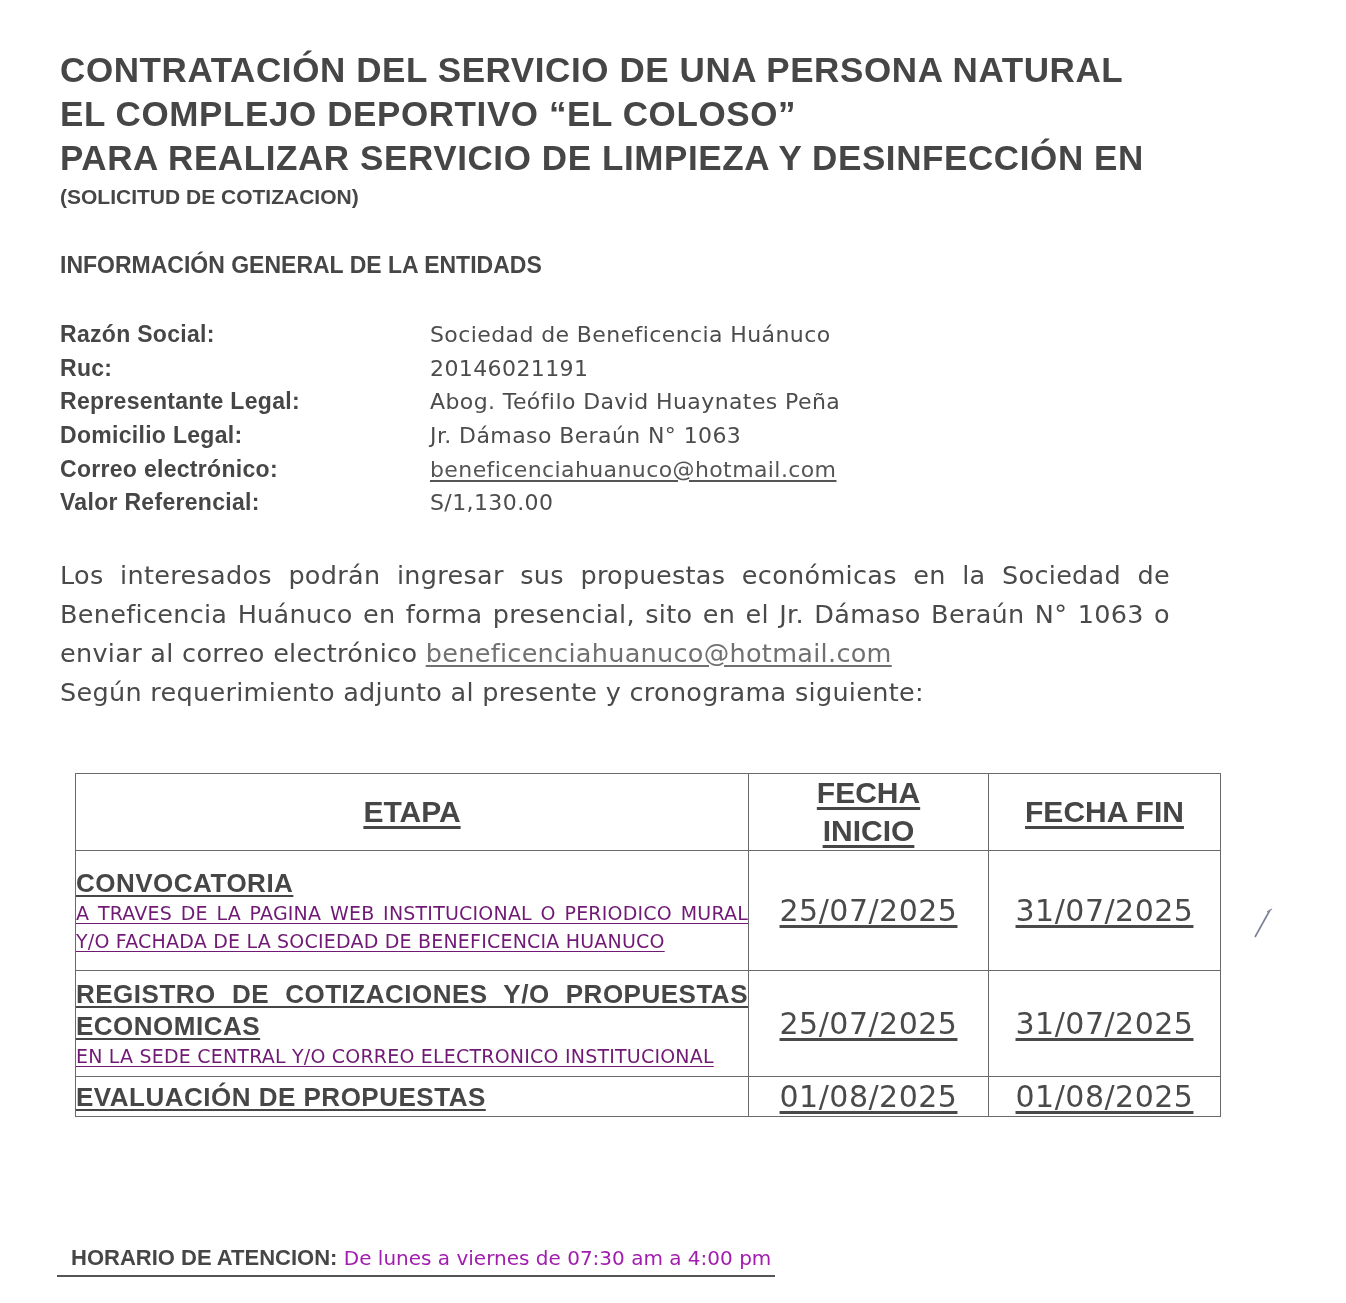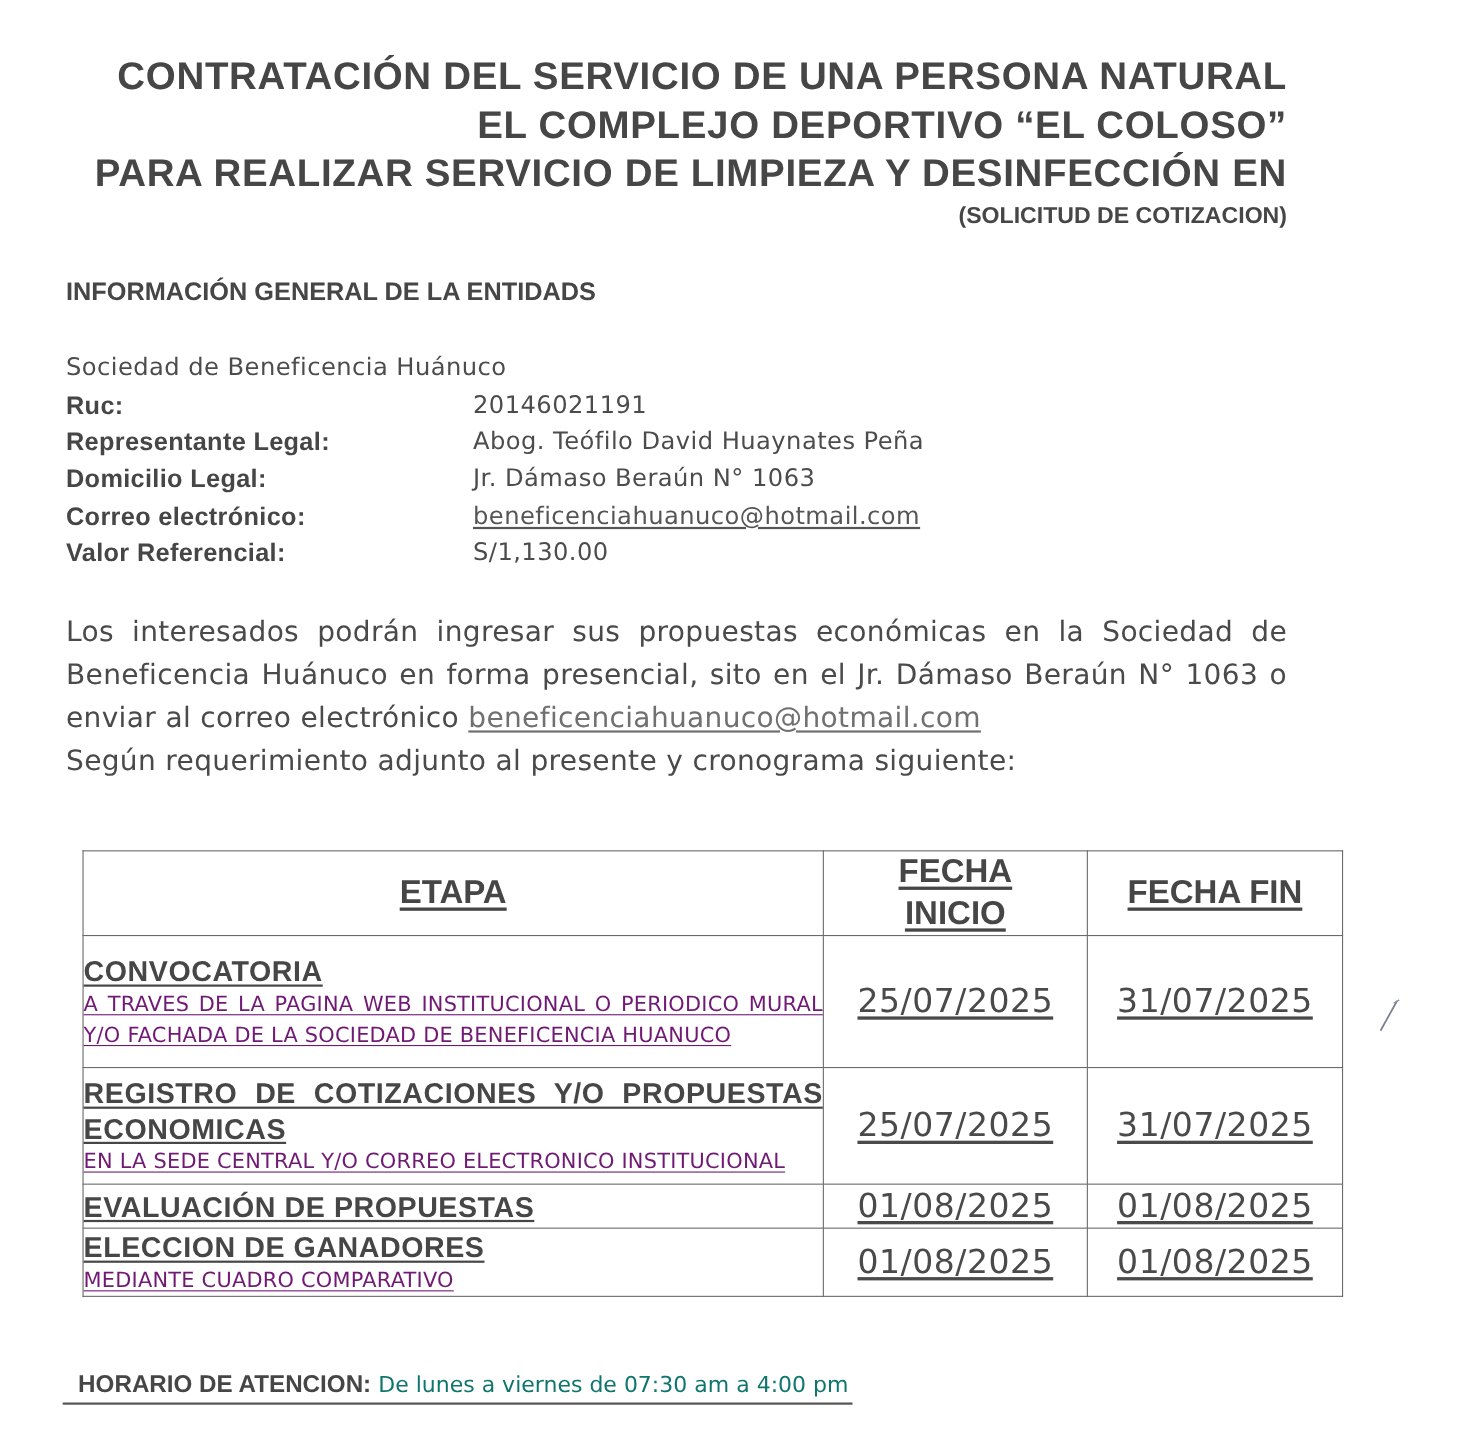--- a/index.html
+++ b/index.html
@@ -13,21 +13,21 @@
       position: relative;
       overflow: hidden;
       color: #4a4a4a;
       font-family: "DejaVu Sans", sans-serif;
     }
     .title-block {
       position: absolute;
       left: 60px;
       top: 48px;
       width: 1110px;
-      text-align: right;
+      text-align: left;
     }
     .title-line {
       font-family: "Liberation Sans", sans-serif;
       font-weight: bold;
       font-size: 35px;
       line-height: 44px;
       letter-spacing: 0.6px;
       color: #464646;
       white-space: nowrap;
     }
@@ -172,21 +172,21 @@
     }
     .hours-label {
       font-family: "Liberation Sans", sans-serif;
       font-weight: bold;
       font-size: 22px;
       color: #464646;
     }
     .hours-value {
       font-family: "DejaVu Sans", sans-serif;
       font-size: 20px;
-      color: #0f766e;
+      color: #a21caf;
     }
     .pen-mark {
       position: absolute;
       left: 1252px;
       top: 906px;
       width: 22px;
       height: 34px;
     }
   </style>
 </head>
@@ -196,20 +196,21 @@
   <div class="title-line">CONTRATACIÓN DEL SERVICIO DE UNA PERSONA NATURAL</div>
   <div class="title-line">EL COMPLEJO DEPORTIVO “EL COLOSO”</div>
   <div class="title-line">PARA REALIZAR SERVICIO DE LIMPIEZA Y DESINFECCIÓN EN</div>
   <div class="subtitle">(SOLICITUD DE COTIZACION)</div>
 </div>
 
 <div class="section-heading">INFORMACIÓN GENERAL DE LA ENTIDADS</div>
 
 <div class="info-list">
   <div class="info-row">
+    <span class="info-label">Razón Social:</span>
     <span class="info-value">Sociedad de Beneficencia Huánuco</span>
   </div>
   <div class="info-row">
     <span class="info-label">Ruc:</span>
     <span class="info-value">20146021191</span>
   </div>
   <div class="info-row">
     <span class="info-label">Representante Legal:</span>
     <span class="info-value">Abog. Teófilo David Huaynates Peña</span>
   </div>
@@ -262,28 +263,20 @@
       <td class="date">25/07/2025</td>
       <td class="date">31/07/2025</td>
     </tr>
     <tr style="height:40px;">
       <td class="stage">
         <div class="stage-title" style="display:inline-block; padding-right:50px;"><span>EVALUACIÓN DE PROPUESTAS</span></div>
       </td>
       <td class="date">01/08/2025</td>
       <td class="date">01/08/2025</td>
     </tr>
-    <tr style="height:62px;">
-      <td class="stage">
-        <div class="stage-title">ELECCION DE GANADORES</div>
-        <div class="stage-desc">MEDIANTE CUADRO COMPARATIVO</div>
-      </td>
-      <td class="date">01/08/2025</td>
-      <td class="date">01/08/2025</td>
-    </tr>
   </tbody>
 </table>
 
 <div class="pen-mark">
   <svg width="22" height="34" viewBox="0 0 22 34">
     <path d="M3 31 L18 4" stroke="#7a7f95" stroke-width="1.6" fill="none"></path>
     <path d="M15 6 L20 3" stroke="#8a8fa5" stroke-width="1.2" fill="none"></path>
   </svg>
 </div>
 

